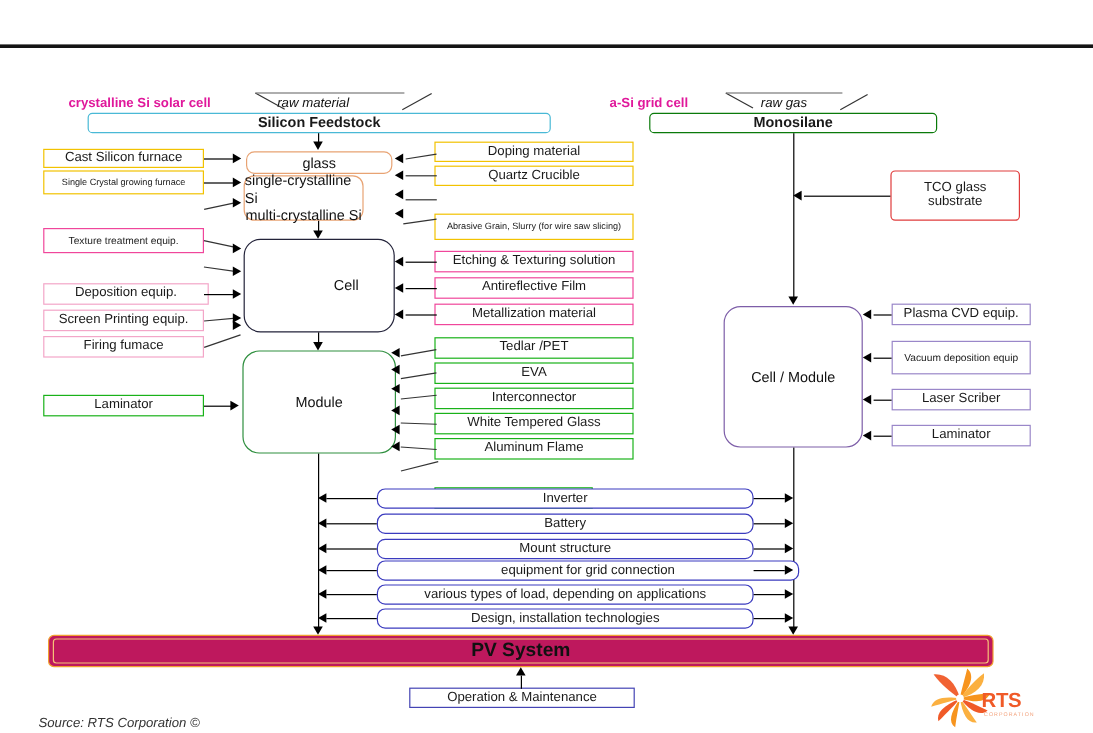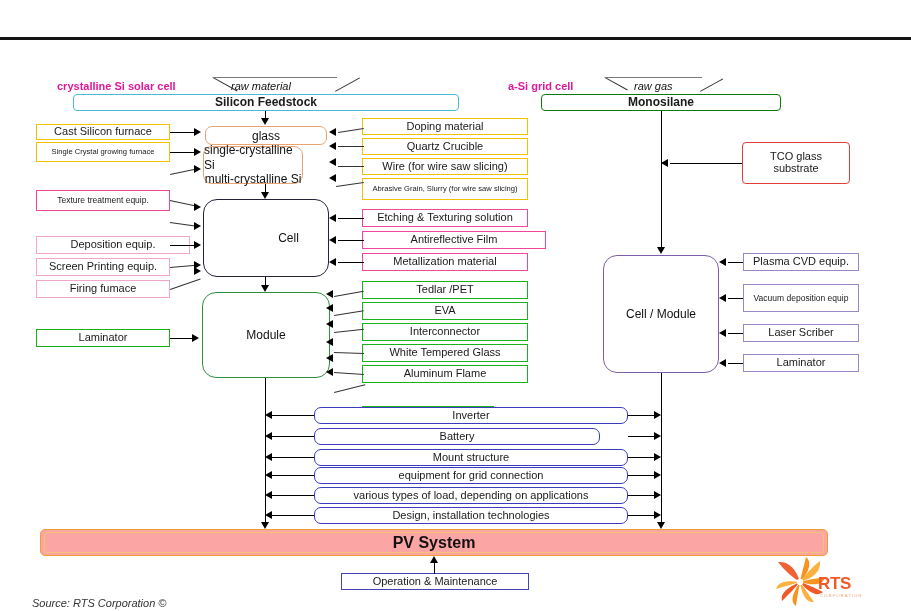--- a/index.html
+++ b/index.html
@@ -93,21 +93,21 @@
   .ah.right{border-top:4px solid transparent;border-bottom:4px solid transparent;border-left:7px solid #000;}
   .ah.left{border-top:4px solid transparent;border-bottom:4px solid transparent;border-right:7px solid #000;}
   .ah.down{border-left:4.5px solid transparent;border-right:4.5px solid transparent;border-top:7px solid #000;}
   .ah.up{border-left:4.5px solid transparent;border-right:4.5px solid transparent;border-bottom:7px solid #000;}
 
   
   .diag{position:absolute;background:#333;height:1px;transform-origin:0 0;}
 
   
   .pvbar{
-    position:absolute;box-sizing:border-box;background:#fca5a5;
+    position:absolute;box-sizing:border-box;background:#be185d;
     border:1.6px solid #f0a030;border-radius:5px;
     display:flex;align-items:center;justify-content:center;
     font-size:16px;font-weight:700;color:#111;
   }
   .pvbar-inner{
     position:absolute;box-sizing:border-box;
     border:1px solid #f5c178;border-radius:3px;
   }
 
   
@@ -162,55 +162,54 @@
   <div class="box yellow xsmall" style="left:36px;top:142px;width:134px;height:20px;">Single Crystal growing furnace</div>
 
   <div class="ln h" style="left:170px;top:132px;width:26px;"></div>
   <div class="ah right" style="left:194px;top:128px;"></div>
   <div class="ln h" style="left:170px;top:152px;width:26px;"></div>
   <div class="ah right" style="left:194px;top:148px;"></div>
   <div class="diag" style="left:170px;top:174px;width:28px;transform:rotate(-12deg);"></div>
   <div class="ah right" style="left:194px;top:165px;"></div>
 
   <div class="box pink small" style="left:36px;top:190px;width:134px;height:21px;">Texture treatment equip.</div>
-  <div class="box pink-soft" style="left:36px;top:236px;width:154px;height:18px;">Deposition equip.</div>
+  <div class="box pink-soft" style="left:36px;top:236px;width:138px;height:18px;">Deposition equip.</div>
   <div class="box pink-soft" style="left:36px;top:258px;width:134px;height:18px;">Screen Printing equip.</div>
   <div class="box pink-soft" style="left:36px;top:280px;width:134px;height:18px;">Firing fumace</div>
 
   <div class="diag" style="left:170px;top:200px;width:29px;transform:rotate(12deg);"></div>
   <div class="ah right" style="left:194px;top:203px;"></div>
   <div class="diag" style="left:170px;top:222px;width:29px;transform:rotate(8deg);"></div>
   <div class="ah right" style="left:194px;top:222px;"></div>
   <div class="ln h" style="left:170px;top:245px;width:26px;"></div>
   <div class="ah right" style="left:194px;top:241px;"></div>
   <div class="diag" style="left:170px;top:267px;width:29px;transform:rotate(-5deg);"></div>
   <div class="ah right" style="left:194px;top:261px;"></div>
   <div class="diag" style="left:170px;top:289px;width:32px;transform:rotate(-19deg);"></div>
   <div class="ah right" style="left:194px;top:267px;"></div>
 
   <div class="box green" style="left:36px;top:329px;width:134px;height:18px;">Laminator</div>
   <div class="ln h" style="left:170px;top:338px;width:24px;"></div>
   <div class="ah right" style="left:192px;top:334px;"></div>
 
   <div class="box yellow" style="left:362px;top:118px;width:166px;height:17px;">Doping material</div>
   <div class="box yellow" style="left:362px;top:138px;width:166px;height:17px;">Quartz Crucible</div>
-  <div class="box yellow" style="left:362px;top:158px;width:166px;height:17px;">Wire (for wire saw slicing)</div>
   <div class="box yellow xsmall" style="left:362px;top:178px;width:166px;height:22px;">Abrasive Grain, Slurry (for wire saw slicing)</div>
 
   <div class="diag" style="left:338px;top:132px;width:26px;transform:rotate(-9deg);"></div>
   <div class="ah left" style="left:329px;top:128px;"></div>
   <div class="diag" style="left:338px;top:146px;width:26px;transform:rotate(0deg);"></div>
   <div class="ah left" style="left:329px;top:142px;"></div>
   <div class="diag" style="left:338px;top:166px;width:26px;transform:rotate(0deg);"></div>
   <div class="ah left" style="left:329px;top:158px;"></div>
   <div class="diag" style="left:336px;top:186px;width:28px;transform:rotate(-8deg);"></div>
   <div class="ah left" style="left:329px;top:174px;"></div>
 
   <div class="box pink" style="left:362px;top:209px;width:166px;height:18px;">Etching &amp; Texturing solution</div>
-  <div class="box pink" style="left:362px;top:231px;width:184px;height:18px;">Antireflective Film</div>
+  <div class="box pink" style="left:362px;top:231px;width:166px;height:18px;">Antireflective Film</div>
   <div class="box pink" style="left:362px;top:253px;width:166px;height:18px;">Metallization material</div>
 
   <div class="ln h" style="left:338px;top:218px;width:26px;"></div>
   <div class="ah left" style="left:329px;top:214px;"></div>
   <div class="ln h" style="left:338px;top:240px;width:26px;"></div>
   <div class="ah left" style="left:329px;top:236px;"></div>
   <div class="ln h" style="left:338px;top:262px;width:26px;"></div>
   <div class="ah left" style="left:329px;top:258px;"></div>
 
   <div class="box green" style="left:362px;top:281px;width:166px;height:18px;">Tedlar /PET</div>
@@ -265,23 +264,23 @@
   <div class="ah left" style="left:719px;top:294px;"></div>
   <div class="ln h" style="left:728px;top:333px;width:15px;"></div>
   <div class="ah left" style="left:719px;top:329px;"></div>
   <div class="ln h" style="left:728px;top:363px;width:15px;"></div>
   <div class="ah left" style="left:719px;top:359px;"></div>
 
   <div class="ln v" style="left:661px;top:373px;height:153px;"></div>
   <div class="ah down" style="left:656.5px;top:522px;"></div>
 
   <div class="box blue" style="left:314px;top:407px;width:314px;height:17px;">Inverter</div>
-  <div class="box blue" style="left:314px;top:428px;width:286px;height:17px;">Battery</div>
+  <div class="box blue" style="left:314px;top:428px;width:314px;height:17px;">Battery</div>
   <div class="box blue" style="left:314px;top:449px;width:314px;height:17px;">Mount structure</div>
-  <div class="box blue" style="left:314px;top:467px;width:314px;height:17px;">equipment for grid connection</div>
+  <div class="box blue" style="left:314px;top:467px;width:352px;height:17px;">equipment for grid connection</div>
   <div class="box blue" style="left:314px;top:487px;width:314px;height:17px;">various types of load, depending on applications</div>
   <div class="box blue" style="left:314px;top:507px;width:314px;height:17px;">Design, installation technologies</div>
 
   <div class="ln h" style="left:272px;top:415px;width:42px;"></div>
   <div class="ah left" style="left:265px;top:411px;"></div>
   <div class="ln h" style="left:272px;top:436px;width:42px;"></div>
   <div class="ah left" style="left:265px;top:432px;"></div>
   <div class="ln h" style="left:272px;top:457px;width:42px;"></div>
   <div class="ah left" style="left:265px;top:453px;"></div>
   <div class="ln h" style="left:272px;top:475px;width:42px;"></div>

